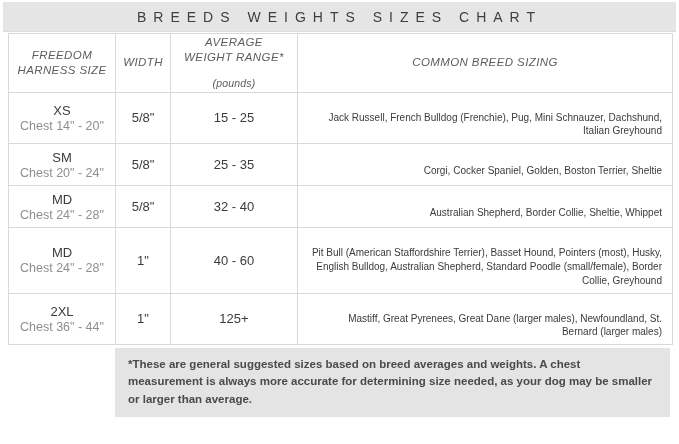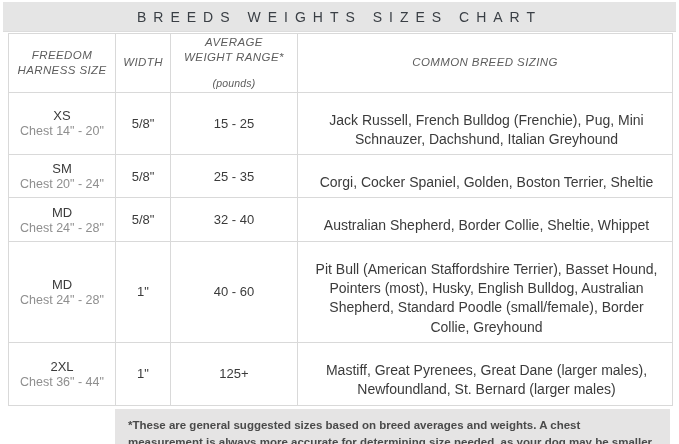--- a/index.html
+++ b/index.html
@@ -24,22 +24,22 @@
   .sizing thead tr { height:46px;font-style:italic; }
   .sizing th {
     font-weight:normal; color:#5d5d5d; font-size:11.5px;
     letter-spacing:0.4px; text-align:center; line-height:1.3;
   }
   .sizing th .sub { font-size:10.5px; letter-spacing:0.2px; margin-top:12px; }
   .sizing td { color:#3b3b3b; font-size:13px; text-align:center; }
   .cell-size .size-label { font-size:13px; color:#3b3b3b; }
   .cell-size .chest-range { font-size:12.5px; color:#8f8f8f; margin-top:1px; }
   td.cell-breeds {
-    text-align:center; padding:18px 10px 5px 13px;
-    font-size:14px; line-height:1.38; color:#3b3b3b;
+    text-align:right; padding:18px 10px 5px 13px;
+    font-size:10px; line-height:1.38; color:#3b3b3b;
   }
   tr.r0 { height:44px; } tr.r1 { height:42px; } tr.r2 { height:42px; }
   tr.r3 { height:57px; } tr.r4 { height:56px; } tr.r5 { height:42px; }
   tr.r6 { height:41px; }
   .footnote {
     margin:3px 9px 0 115px; background:#e5e4e4;
     padding:8px 13px 9px 13px;
     font-size:11.5px; font-weight:bold; color:#4a4a4a; line-height:1.5;
   }
 </style>

